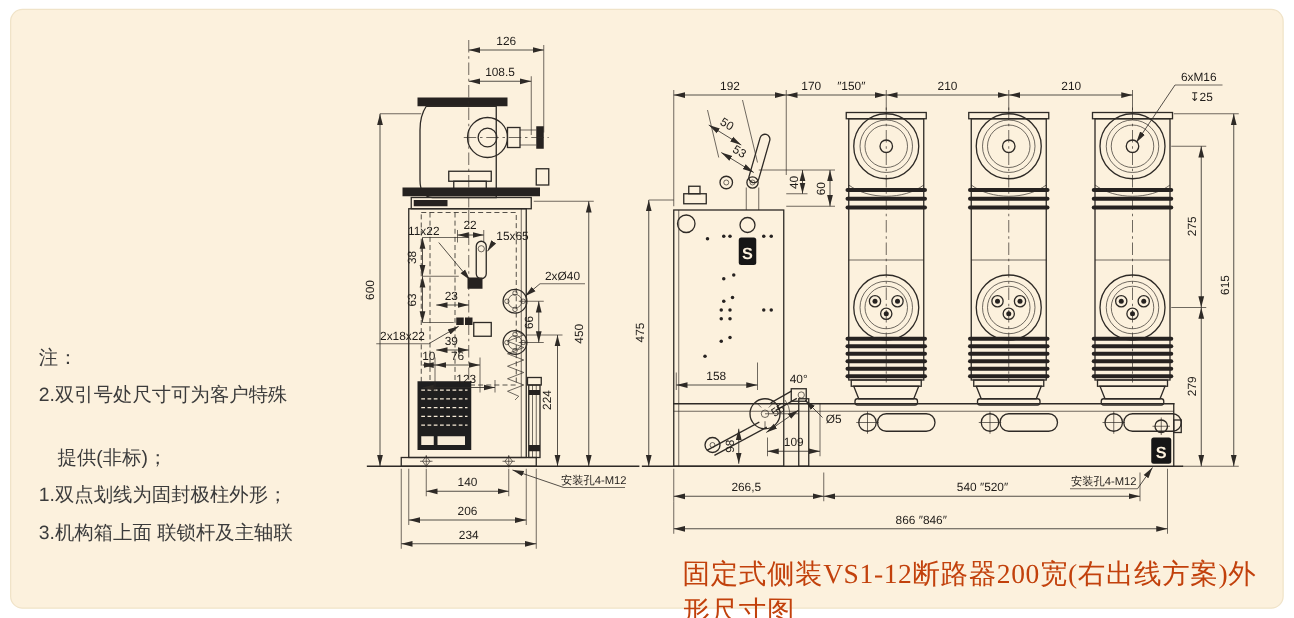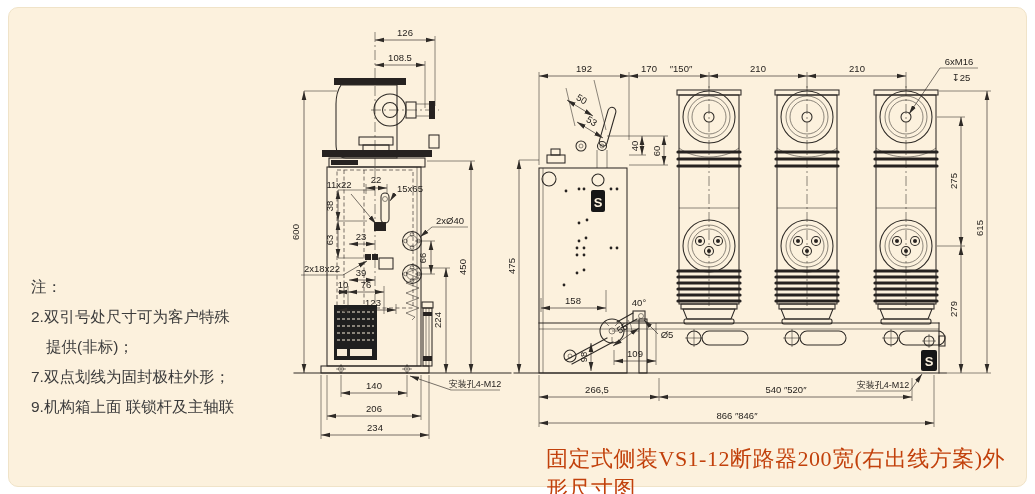--- a/index.html
+++ b/index.html
@@ -2,21 +2,21 @@
 <html><head>
 <meta charset="utf-8">
 <style>
   html,body{margin:0;padding:0;background:#ffffff;width:1035px;height:494px;overflow:hidden;}
   .panel{position:absolute;left:8px;top:7px;width:1017px;height:478px;background:#fcf1dd;
          border:1px solid #f0e3c8;border-radius:10px;}
   .notes{position:absolute;left:22px;top:264px;width:250px;
          font-family:"Liberation Sans","DejaVu Sans",sans-serif;font-size:15.5px;
          color:#3b3b3b;line-height:30px;}
   .notes .nt{margin-bottom:0;}
-  .notes .cont{padding-left:15px;}
+  .notes .cont{padding-left:15px;margin-top:20px;}
   .caption{position:absolute;left:537px;top:436px;width:470px;
            font-family:Liberation Serif, serif;font-size:22px;
            color:#c2410c;letter-spacing:.5px;}
   svg{position:absolute;overflow:visible;}
   .sideview{left:270px;top:10px;}
   .frontview{left:500px;top:30px;}
   .ln{stroke:#2e2a26;stroke-width:1.05;fill:none;stroke-linecap:square;}
   .th{stroke:#2e2a26;stroke-width:.55;fill:none;}
   .dim{stroke:#2e2a26;stroke-width:.65;fill:none;}
   .dash{stroke:#2e2a26;stroke-width:.65;fill:none;stroke-dasharray:4 2.5;}
@@ -30,22 +30,22 @@
 </style>
 </head>
 <body>
 
 <div class="panel">
 
   <div class="notes">
     <div class="nt">注：</div>
     <div class="nt">2.双引号处尺寸可为客户特殊</div>
     <div class="nt cont">提供(非标)；</div>
-    <div class="nt">7.双点划线为固封极柱外形；</div>
-    <div class="nt">9.机构箱上面 联锁杆及主轴联</div>
+    <div class="nt">1.双点划线为固封极柱外形；</div>
+    <div class="nt">3.机构箱上面 联锁杆及主轴联</div>
   </div>
 
   <svg class="sideview" width="245" height="430" viewBox="0 0 245 430">
     <defs>
       <marker id="ar" markerWidth="10" markerHeight="8" refX="9" refY="3" orient="auto-start-reverse" markerUnits="userSpaceOnUse">
         <path d="M9,3 L0,0.7 L0,5.3 Z" fill="#2e2a26"></path>
       </marker>
     </defs>
 
     <g>

